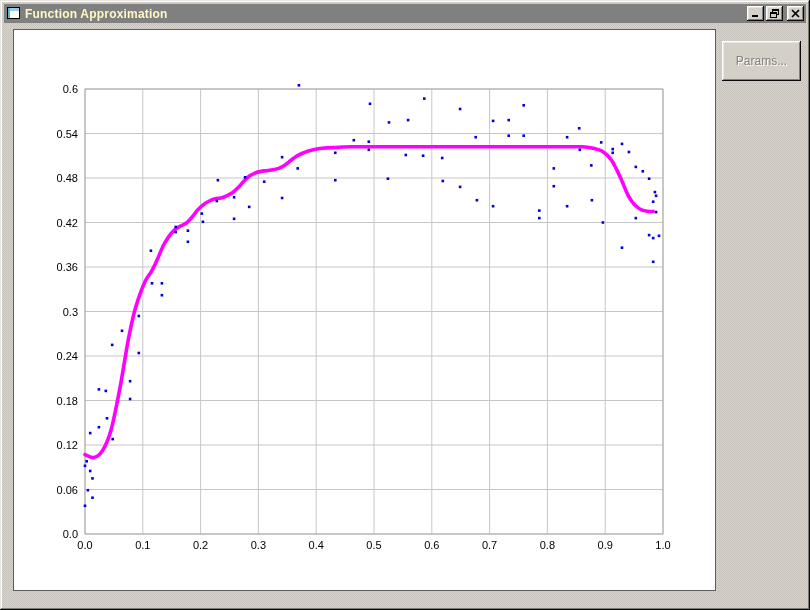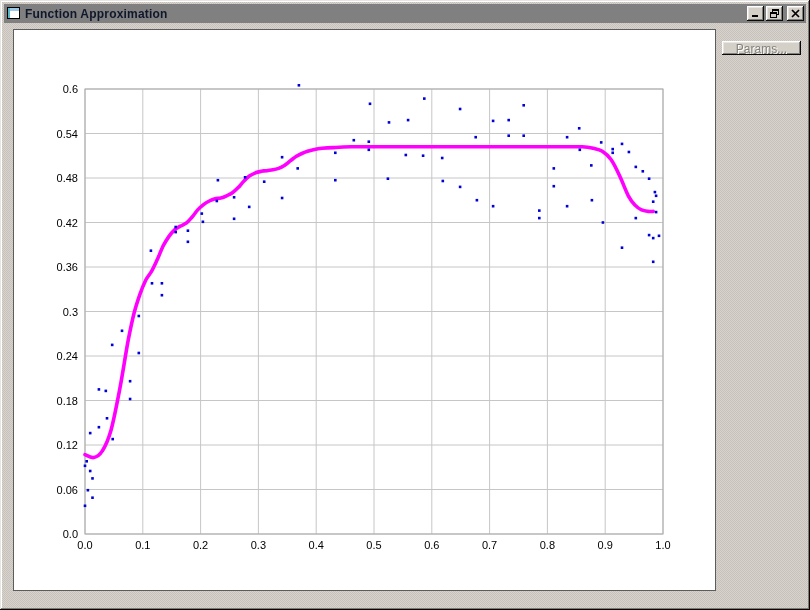--- a/index.html
+++ b/index.html
@@ -14,33 +14,33 @@
     box-shadow:inset -1px -1px #0a0a0a, inset 1px 1px #e8e6e2,
                inset -2px -2px #7e7a74, inset 2px 2px #ffffff;
   }
 
   .titlebar{
     position:absolute;left:4px;top:4px;width:802px;height:19px;
     background:#808080;display:flex;align-items:center;padding:0 2px;
   }
   .title-icon{width:16px;height:15px;position:relative;flex:0 0 auto;margin-right:3px;}
   .title-text{
-    flex:1;font-size:12px;font-weight:bold;color:#0f172a;
+    flex:1;font-size:12px;font-weight:bold;color:#fef9c3;
     white-space:nowrap;overflow:hidden;letter-spacing:.2px;
   }
   .tb-buttons{display:flex;align-items:center;gap:2px;}
   .tb-btn{
     width:17px;height:15px;background:#d4d0c8;border:0;padding:0;
     display:flex;align-items:center;justify-content:center;
     box-shadow:inset -1px -1px #0a0a0a, inset 1px 1px #ffffff, inset -2px -2px #808080, inset 2px 2px #e8e6e2;
   }
   .tb-btn.close{margin-left:2px;}
 
   .params-btn{
-    position:absolute;left:722px;top:41px;width:79px;height:14px;
+    position:absolute;left:722px;top:41px;width:79px;height:40px;
     background:#d4d0c8;border:0;
     box-shadow:inset -1px -1px #0a0a0a, inset 1px 1px #ffffff, inset -2px -2px #808080, inset 2px 2px #e8e6e2;
     font-size:12px;color:#84817b;text-shadow:1px 1px 0 #ffffff;
     font-family:"Liberation Sans","DejaVu Sans",sans-serif;
   }
 
   .chart-panel{
     position:absolute;left:13px;top:29px;width:703px;height:562px;
     background:#ffffff;border:1px solid #5c5c5c;
   }

